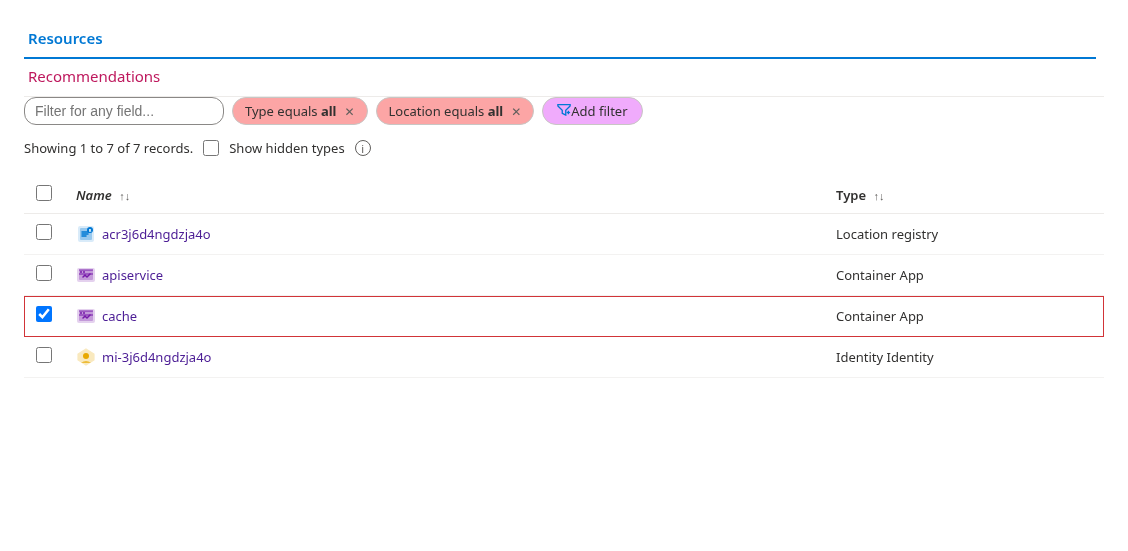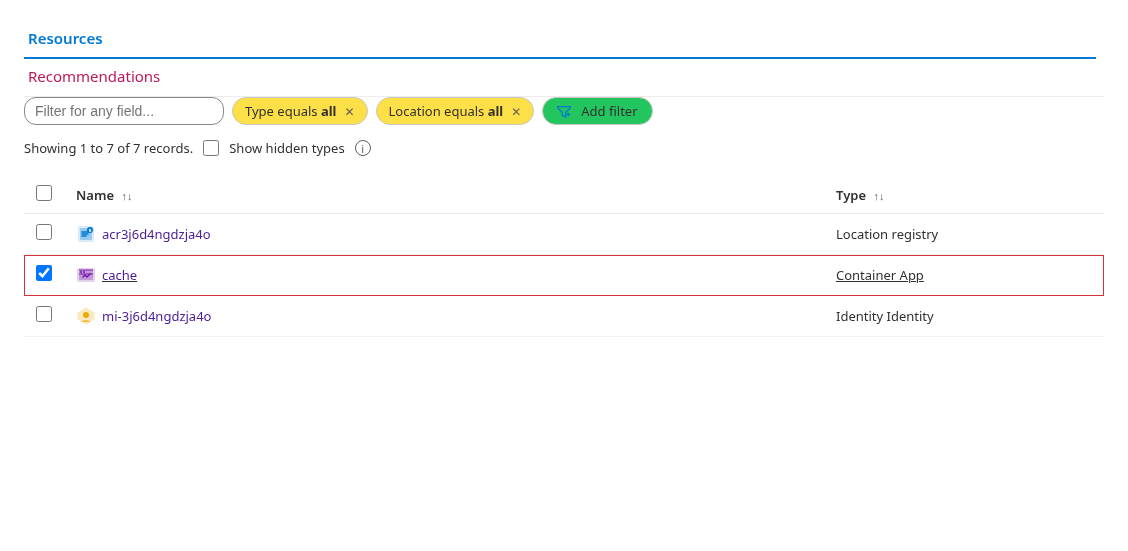--- a/index.html
+++ b/index.html
@@ -56,40 +56,39 @@
       font-size: 14px;
       color: #605e5c;
       width: 200px;
       outline: none;
     }
 
     .filter-tag {
       display: flex;
       align-items: center;
       gap: 6px;
-      background: #fde047;
+      background: #fca5a5;
       border: 1px solid #c8c6c4;
       border-radius: 16px;
       padding: 4px 12px;
       font-size: 13px;
       cursor: pointer;
       white-space: nowrap;
     }
     .filter-tag .close-x {
       font-size: 12px;
       color: #605e5c;
       cursor: pointer;
       margin-left: 2px;
     }
 
     .add-filter-btn {
       display: flex;
-      align-items: center;
-      gap: 10px;
-      background: #22c55e;
+      gap: 0;
+      background: #f0abfc;
       border: 1px solid #c8c6c4;
       border-radius: 16px;
       padding: 4px 14px;
       font-size: 13px;
       cursor: pointer;
       white-space: nowrap;
     }
 
     
     .records-info {
@@ -141,21 +140,20 @@
     }
     .resources-table td {
       padding: 10px 12px;
       font-size: 13px;
       border-bottom: 1px solid #f3f2f1;
       vertical-align: middle;
     }
     .resources-table tbody tr.selected-row {
       outline: 1px solid #d13438;
       outline-offset: -1px;
-      text-decoration: underline;
     }
 
     .row-checkbox {
       width: 16px;
       height: 16px;
       cursor: pointer;
     }
 
     .resource-link {
       color: #4c1d95;
@@ -176,20 +174,21 @@
     .name-cell {
       display: flex;
       align-items: center;
     }
 
     .header-checkbox-cell {
       width: 36px;
     }
     .name-col {
       width: auto;
+      font-style: italic;
     }
     .type-col {
       width: 280px;
     }
   </style>
 </head>
 <body>
 
 <div class="tabs">
   <div class="tab active">
@@ -260,20 +259,41 @@
                 <path d="M6 8h8M6 10h6M6 12h4" stroke="#0078d4" stroke-width="1.5" stroke-linecap="round"></path>
                 <circle cx="14" cy="6" r="3" fill="#0078d4"></circle>
                 <text x="14" y="8" text-anchor="middle" font-size="4" fill="white" font-weight="bold">R</text>
               </svg>
             </span>
         <a class="resource-link">acr3j6d4ngdzja4o</a>
       </div>
     </td>
     <td>Location registry</td>
   </tr>
+      <tr>
+    <td>
+      <input type="checkbox" class="row-checkbox" style="">
+    </td>
+    <td>
+      <div class="name-cell">
+        <span class="resource-icon">
+              <svg width="20" height="20" viewBox="0 0 20 20">
+                <rect x="1" y="3" width="18" height="14" rx="2" fill="#7719aa" opacity="0.2"></rect>
+                <rect x="3" y="5" width="14" height="10" rx="1" fill="#7719aa" opacity="0.3"></rect>
+                <path d="M3 5h14M3 9h14" stroke="#7719aa" stroke-width="1"></path>
+                <circle cx="5" cy="7" r="1" fill="#7719aa"></circle>
+                <circle cx="8" cy="7" r="1" fill="#7719aa"></circle>
+                <path d="M7 12l2-2 2 2 3-3" stroke="#7719aa" stroke-width="1.5" fill="none" stroke-linecap="round"></path>
+              </svg>
+            </span>
+        <a class="resource-link">apiservice</a>
+      </div>
+    </td>
+    <td>Container App</td>
+  </tr>
       <tr class="selected-row">
     <td>
       <input type="checkbox" class="row-checkbox" checked="" style="">
     </td>
     <td>
       <div class="name-cell">
         <span class="resource-icon">
               <svg width="20" height="20" viewBox="0 0 20 20">
                 <rect x="1" y="3" width="18" height="14" rx="2" fill="#7719aa" opacity="0.2"></rect>
                 <rect x="3" y="5" width="14" height="10" rx="1" fill="#7719aa" opacity="0.3"></rect>

